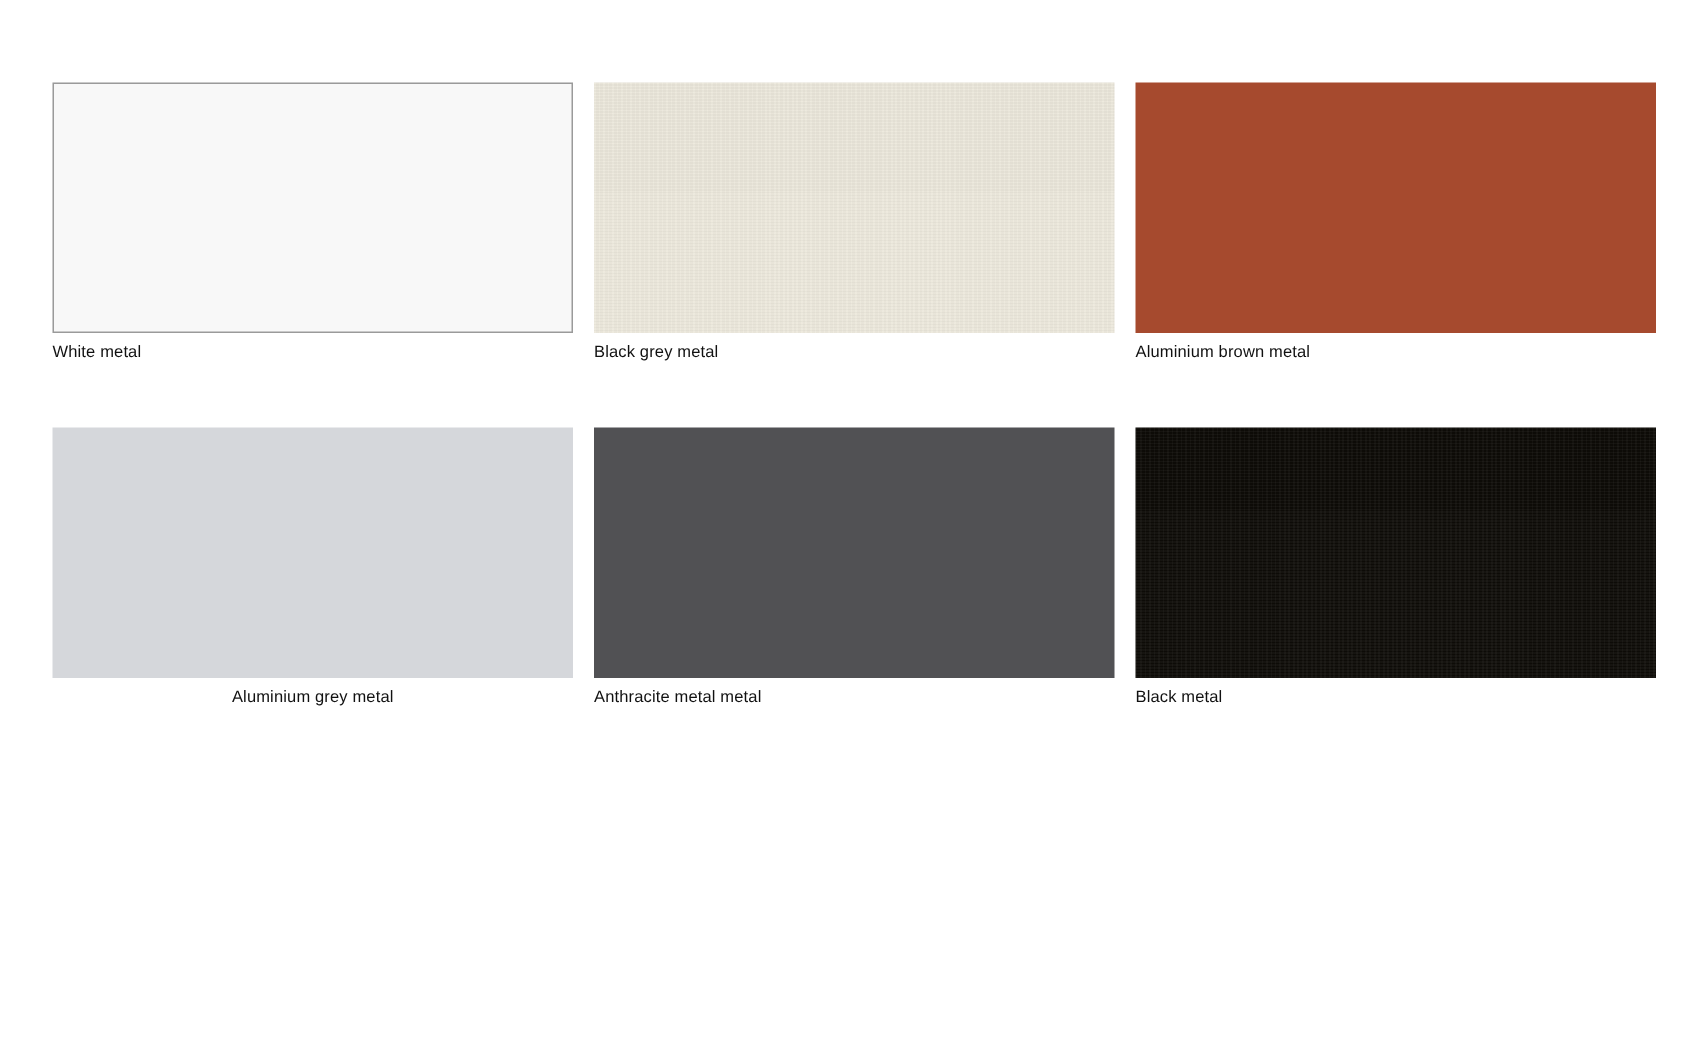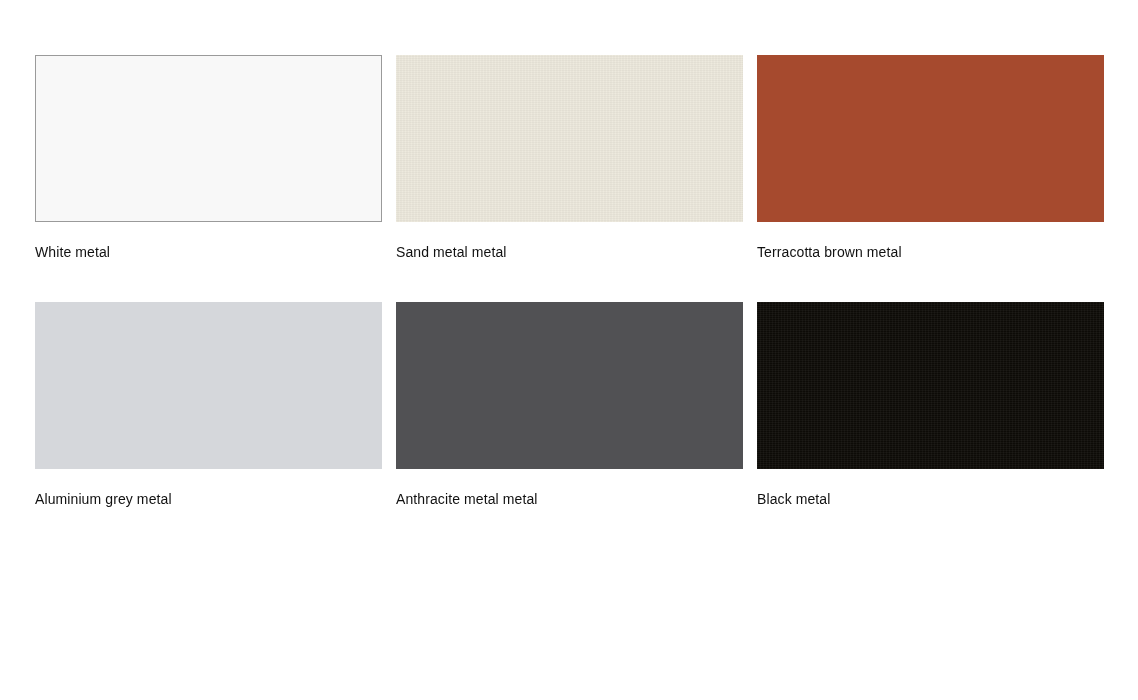--- a/index.html
+++ b/index.html
@@ -57,47 +57,47 @@
         90deg,
         rgba(255,255,255,0.030) 0px,
         rgba(255,255,255,0.030) 1px,
         rgba(0,0,0,0.018) 1px,
         rgba(0,0,0,0.018) 3px
       );
   }
 
   .swatch-label {
     display: block;
-    margin-top: 22px;
-    font-size: 14px;
+    margin-top: 5px;
+    font-size: 11px;
     line-height: 16px;
     color: #111111;
     letter-spacing: 0.1px;
     white-space: nowrap;
   }
 </style>
 </head>
 <body>
 
 <div id="swatch-board" style="background: rgb(255, 255, 255);">
     <div class="swatch-card">
       <div class="swatch-chip bordered" style="background-color: rgb(248, 248, 248); border-color: rgb(154, 154, 154);"></div>
       <div class="swatch-label" style="color: rgb(17, 17, 17);">White metal</div>
     </div>
     <div class="swatch-card">
       <div class="swatch-chip grain" style="background-color: rgb(236, 232, 220);"></div>
-      <div class="swatch-label" style="color: rgb(17, 17, 17);">Sand metal metal</div>
+      <div class="swatch-label" style="color: rgb(17, 17, 17);">Black grey metal</div>
     </div>
     <div class="swatch-card">
       <div class="swatch-chip" style="background-color: rgb(166, 74, 46);"></div>
-      <div class="swatch-label" style="color: rgb(17, 17, 17);">Terracotta brown metal</div>
+      <div class="swatch-label" style="color: rgb(17, 17, 17);">Aluminium brown metal</div>
     </div>
     <div class="swatch-card">
       <div class="swatch-chip" style="background-color: rgb(213, 215, 219);"></div>
-      <div class="swatch-label" style="color: rgb(17, 17, 17);">Aluminium grey metal</div>
+      <div class="swatch-label" style="color: rgb(17, 17, 17); text-align: center;">Aluminium grey metal</div>
     </div>
     <div class="swatch-card">
       <div class="swatch-chip" style="background-color: rgb(81, 81, 84);"></div>
       <div class="swatch-label" style="color: rgb(17, 17, 17);">Anthracite metal metal</div>
     </div>
     <div class="swatch-card">
       <div class="swatch-chip grain" style="background-color: rgb(13, 11, 7);"></div>
       <div class="swatch-label" style="color: rgb(17, 17, 17);">Black metal</div>
     </div>
   </div>

